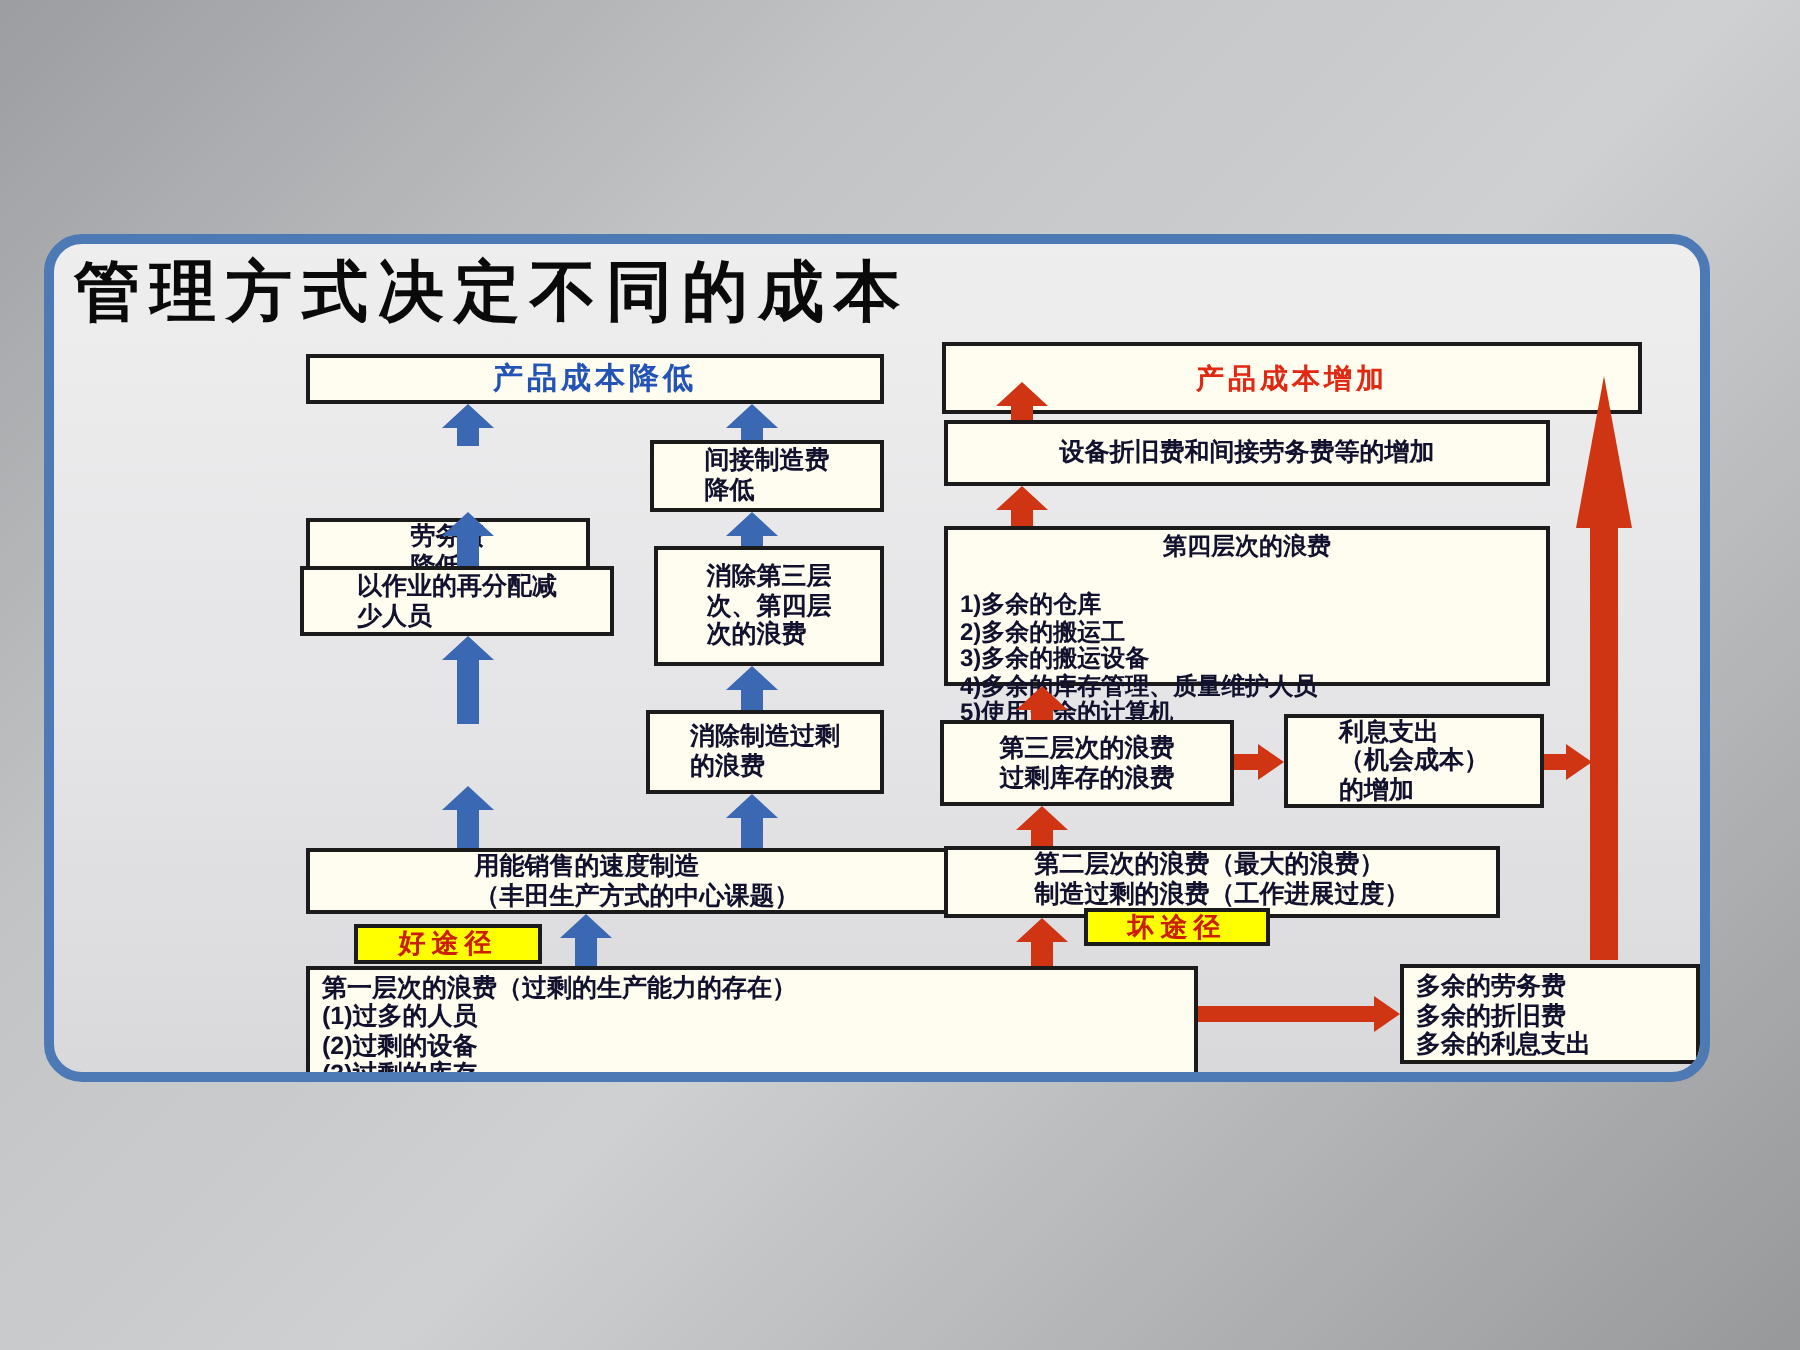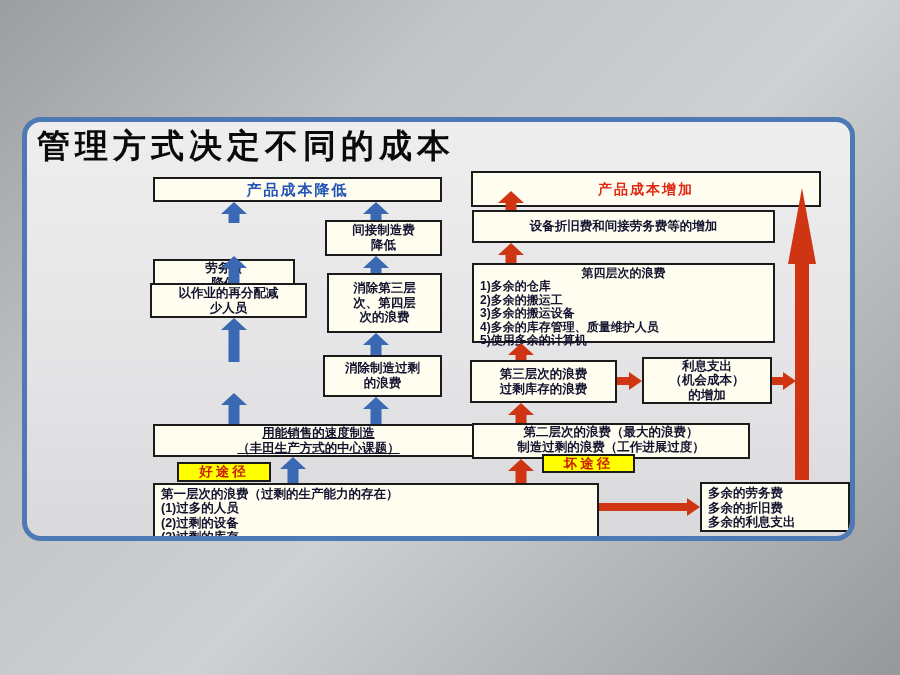--- a/index.html
+++ b/index.html
@@ -17,21 +17,21 @@
   }
   .title{
     position:absolute;left:10px;top:2px;
     font-size:33px;font-weight:800;color:#0a0a0a;letter-spacing:5px;white-space:nowrap;
   }
   .bx{
     position:absolute;box-sizing:border-box;
     background:#fffdf0;border:2px solid #1b1b1b;
     color:#12122e;font-weight:bold;font-size:12.5px;line-height:1.17;
     display:flex;align-items:center;justify-content:center;
-    text-align:center;white-space:pre-line;padding:1px 3px;
+    text-align:left;white-space:pre-line;padding:1px 3px;
   }
   .bx.left{flex-direction:column;align-items:flex-start;justify-content:flex-start;text-align:left;padding:2px 6px;}
   .bx .ctr{width:100%;text-align:center;}
   .bx.blue-text{color:var(--reduce-text);font-size:15px;letter-spacing:2px;}
   .bx.red-text{color:var(--increase-text);font-size:14px;letter-spacing:2px;}
   .tag{
     position:absolute;box-sizing:border-box;
     background:var(--path-label-bg);border:2px solid #1b1b1b;
     color:var(--path-label-text);font-weight:bold;font-size:13.5px;
     display:flex;align-items:center;justify-content:center;letter-spacing:3px;
@@ -76,40 +76,40 @@
 
   <div class="bx" style="left:123px;top:161px;width:157px;height:35px;">以作业的再分配减
 少人员</div>
   <div class="bx" style="left:300px;top:151px;width:115px;height:60px;">消除第三层
 次、第四层
 次的浪费</div>
 
   <div class="bx" style="left:296px;top:233px;width:119px;height:42px;">消除制造过剩
 的浪费</div>
 
-  <div class="bx" style="left:126px;top:302px;width:331px;height:33px;text-decoration:underline;">用能销售的速度制造
+  <div class="bx" style="left:126px;top:302px;width:331px;height:33px;">用能销售的速度制造
 （丰田生产方式的中心课题）</div>
 
   <div class="tag" style="left:150px;top:340px;width:94px;height:20px;">好途径</div>
 
   <div class="aup blue" style="left:194px;top:80px;height:21px;"></div>
   <div class="aup blue" style="left:336px;top:80px;height:18px;"></div>
   <div class="aup blue" style="left:194px;top:134px;height:27px;"></div>
   <div class="aup blue" style="left:336px;top:134px;height:17px;"></div>
   <div class="aup blue" style="left:194px;top:196px;height:44px;"></div>
   <div class="aup blue" style="left:336px;top:211px;height:22px;"></div>
   <div class="aup blue" style="left:194px;top:271px;height:31px;"></div>
   <div class="aup blue" style="left:336px;top:275px;height:27px;"></div>
   <div class="aup blue" style="left:253px;top:335px;height:26px;"></div>
 
   <div class="bx red-text" style="left:444px;top:49px;width:350px;height:36px;">产品成本增加</div>
 
   <div class="bx" style="left:445px;top:88px;width:303px;height:33px;">设备折旧费和间接劳务费等的增加</div>
 
-  <div class="bx left" style="left:445px;top:141px;width:303px;height:80px;font-size:12px;line-height:1.12;">
+  <div class="bx left" style="left:445px;top:141px;width:303px;height:80px;font-size:12px;line-height:1.12;gap:16px;">
     <div class="ctr">第四层次的浪费</div>
     <div>1)多余的仓库
 2)多余的搬运工
 3)多余的搬运设备
 4)多余的库存管理、质量维护人员
 5)使用多余的计算机</div>
   </div>
 
   <div class="bx" style="left:443px;top:238px;width:147px;height:43px;">第三层次的浪费
 过剩库存的浪费</div>

